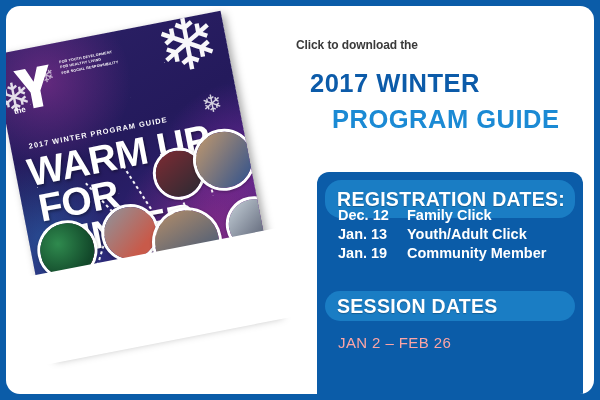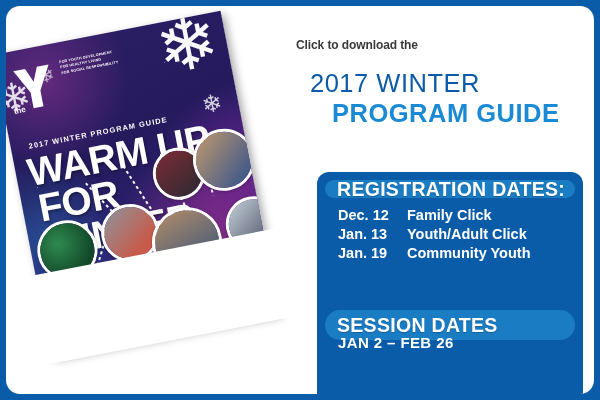--- a/index.html
+++ b/index.html
@@ -36,55 +36,55 @@
     position:absolute;
     background:#1a7dc4;
     border-radius:16px;
     color:#ffffff;
     font-weight:bold;
     letter-spacing:.3px;
     display:flex; align-items:center;
     text-shadow:0 1px 1px rgba(0,0,0,.25);
   }
   #badge-reg {
-    left:8px; top:8px; width:250px; height:18px;
+    left:8px; top:8px; width:250px; height:38px;
     padding-left:12px; font-size:19.5px;
   }
   #badge-ses {
-    left:8px; top:138px; width:250px; height:30px;
+    left:8px; top:119px; width:250px; height:30px;
     padding-left:12px; font-size:19.5px;
   }
   #reg-list {
     position:absolute; left:21px; top:34px;
     color:#ffffff; font-size:14.5px; font-weight:bold;
     line-height:19px;
   }
   .reg-row { display:flex; white-space:nowrap; }
   .reg-date { width:69px; flex:none; }
   #session-range {
     position:absolute; left:21px; top:162px;
-    color:#ffffff; font-size:15px; font-weight:bold;
+    color:#fca5a5; font-size:15px; font-weight:normal;
     letter-spacing:.4px;
   }
 
   
   #headline {
     position:absolute; left:290px; top:32px;
     width:290px; z-index:5;
   }
   #kicker {
     font-size:12px; font-weight:bold; color:#3a3a3a;
     letter-spacing:-.1px;
   }
   #title1 {
-    margin-top:17px; font-size:25.5px; font-weight:normal;
+    margin-top:17px; font-size:25.5px; font-weight:bold;
     color:#0c5ba9; letter-spacing:.5px; padding-left:14px;
   }
   #title2 {
-    margin-top:1px; font-size:25.5px; font-weight:bold;
+    margin-top:7px; font-size:25.5px; font-weight:bold;
     color:#1b8ad4; letter-spacing:.5px; padding-left:36px;
   }
 
   
   #cover-wrap {
     position:absolute; left:-8px; top:14px;
     width:290px; height:350px; z-index:3;
   }
   #cover {
     position:absolute; left:22px; top:10px;
@@ -282,21 +282,21 @@
         <div class="reg-row">
           <span class="reg-date">Dec. 12</span>
           <span>Family Click</span>
         </div>
         <div class="reg-row">
           <span class="reg-date">Jan. 13</span>
           <span>Youth/Adult Click</span>
         </div>
         <div class="reg-row">
           <span class="reg-date">Jan. 19</span>
-          <span>Community Youth</span>
+          <span>Community Member</span>
         </div>
       </div>
 
       <div class="badge" id="badge-ses">SESSION DATES</div>
 
       <div id="session-range">JAN 2 – FEB 26</div>
     </div>
 
   </div>
 </div>

